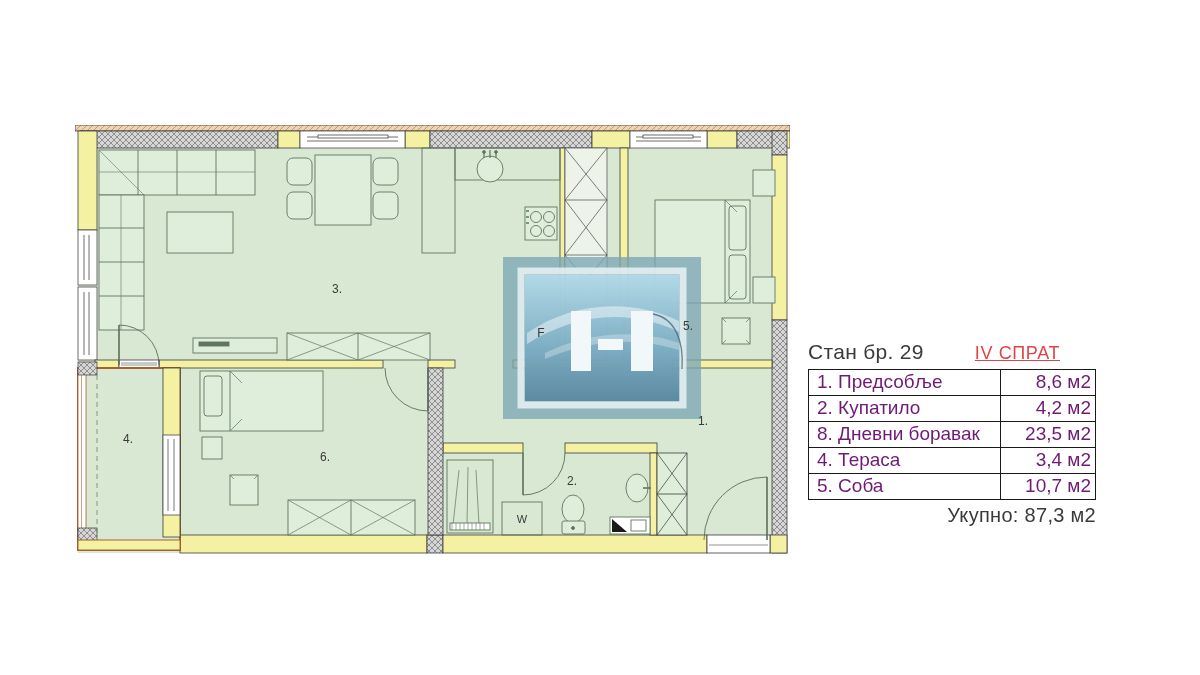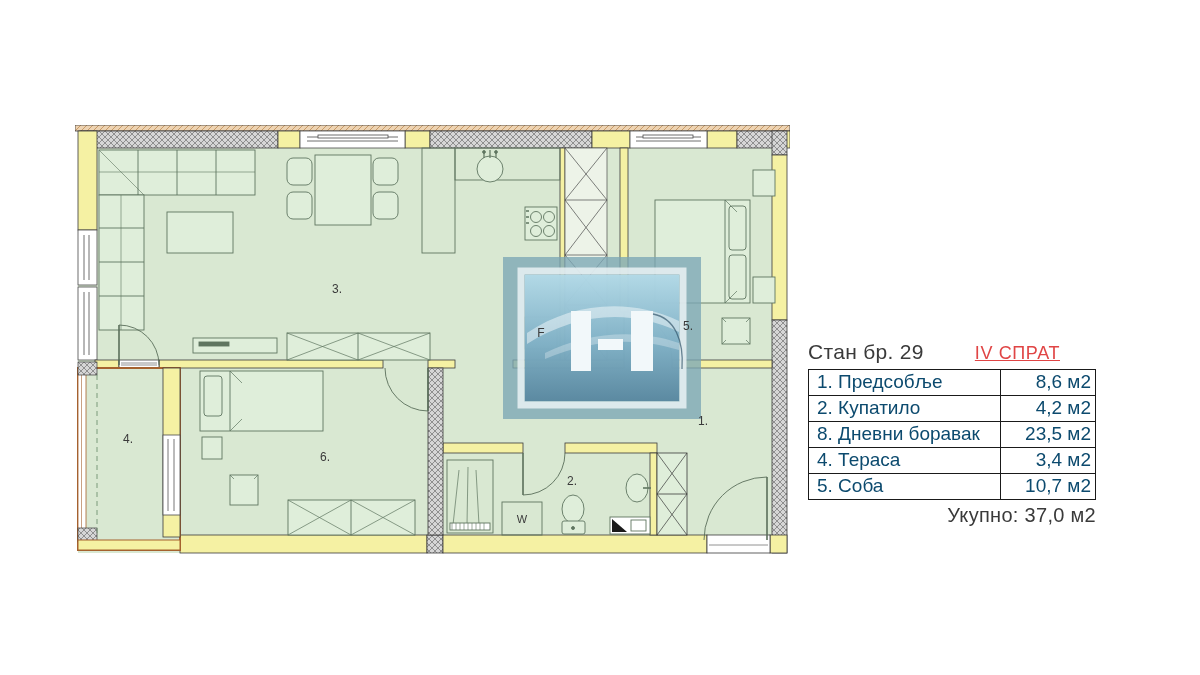--- a/index.html
+++ b/index.html
@@ -5,21 +5,21 @@
   html,body{margin:0;padding:0;background:#ffffff;}
   #page{position:relative;width:1200px;height:675px;background:#ffffff;overflow:hidden;
         font-family:"Liberation Sans","DejaVu Sans",sans-serif;}
   #plan-wrap{position:absolute;left:75px;top:125px;width:715px;height:435px;}
   
   #panel{position:absolute;left:808px;top:340px;width:288px;}
   .panel-header{display:flex;justify-content:space-between;align-items:baseline;height:27px;}
   .apt-title{font-size:21px;color:#3a3a3a;letter-spacing:0.3px;}
   .floor-label{font-size:18px;color:#e04545;letter-spacing:0.6px;margin-right:36px;text-decoration:underline;}
   table.area-table{width:100%;border-collapse:collapse;border:1.8px solid #1a1a1a;table-layout:fixed;margin-top:2px;}
-  table.area-table td{border:1.4px solid #1a1a1a;font-size:19px;color:#0c4a6e;height:24px;
+  table.area-table td{border:1.4px solid #1a1a1a;font-size:19px;color:#701a75;height:24px;
       padding:0 4px 1px 8px;white-space:nowrap;overflow:hidden;}
   td.room-cell{}
   td.area-cell{width:82px;text-align:right;padding-right:4px;}
   .total-line{text-align:right;font-size:20px;color:#3a3a3a;margin-top:4px;letter-spacing:0.3px;}
 </style>
 </head>
 <body>
 
 <div id="page">
 
@@ -301,16 +301,16 @@
         <tr>
           <td class="room-cell">4. Тераса</td>
           <td class="area-cell">3,4 м2</td>
         </tr>
         <tr>
           <td class="room-cell">5. Соба</td>
           <td class="area-cell">10,7 м2</td>
         </tr>
       </tbody>
     </table>
-    <div class="total-line">Укупно: 37,0 м2</div>
+    <div class="total-line">Укупно: 87,3 м2</div>
   </div>
 
 </div>
 
 </body></html>

